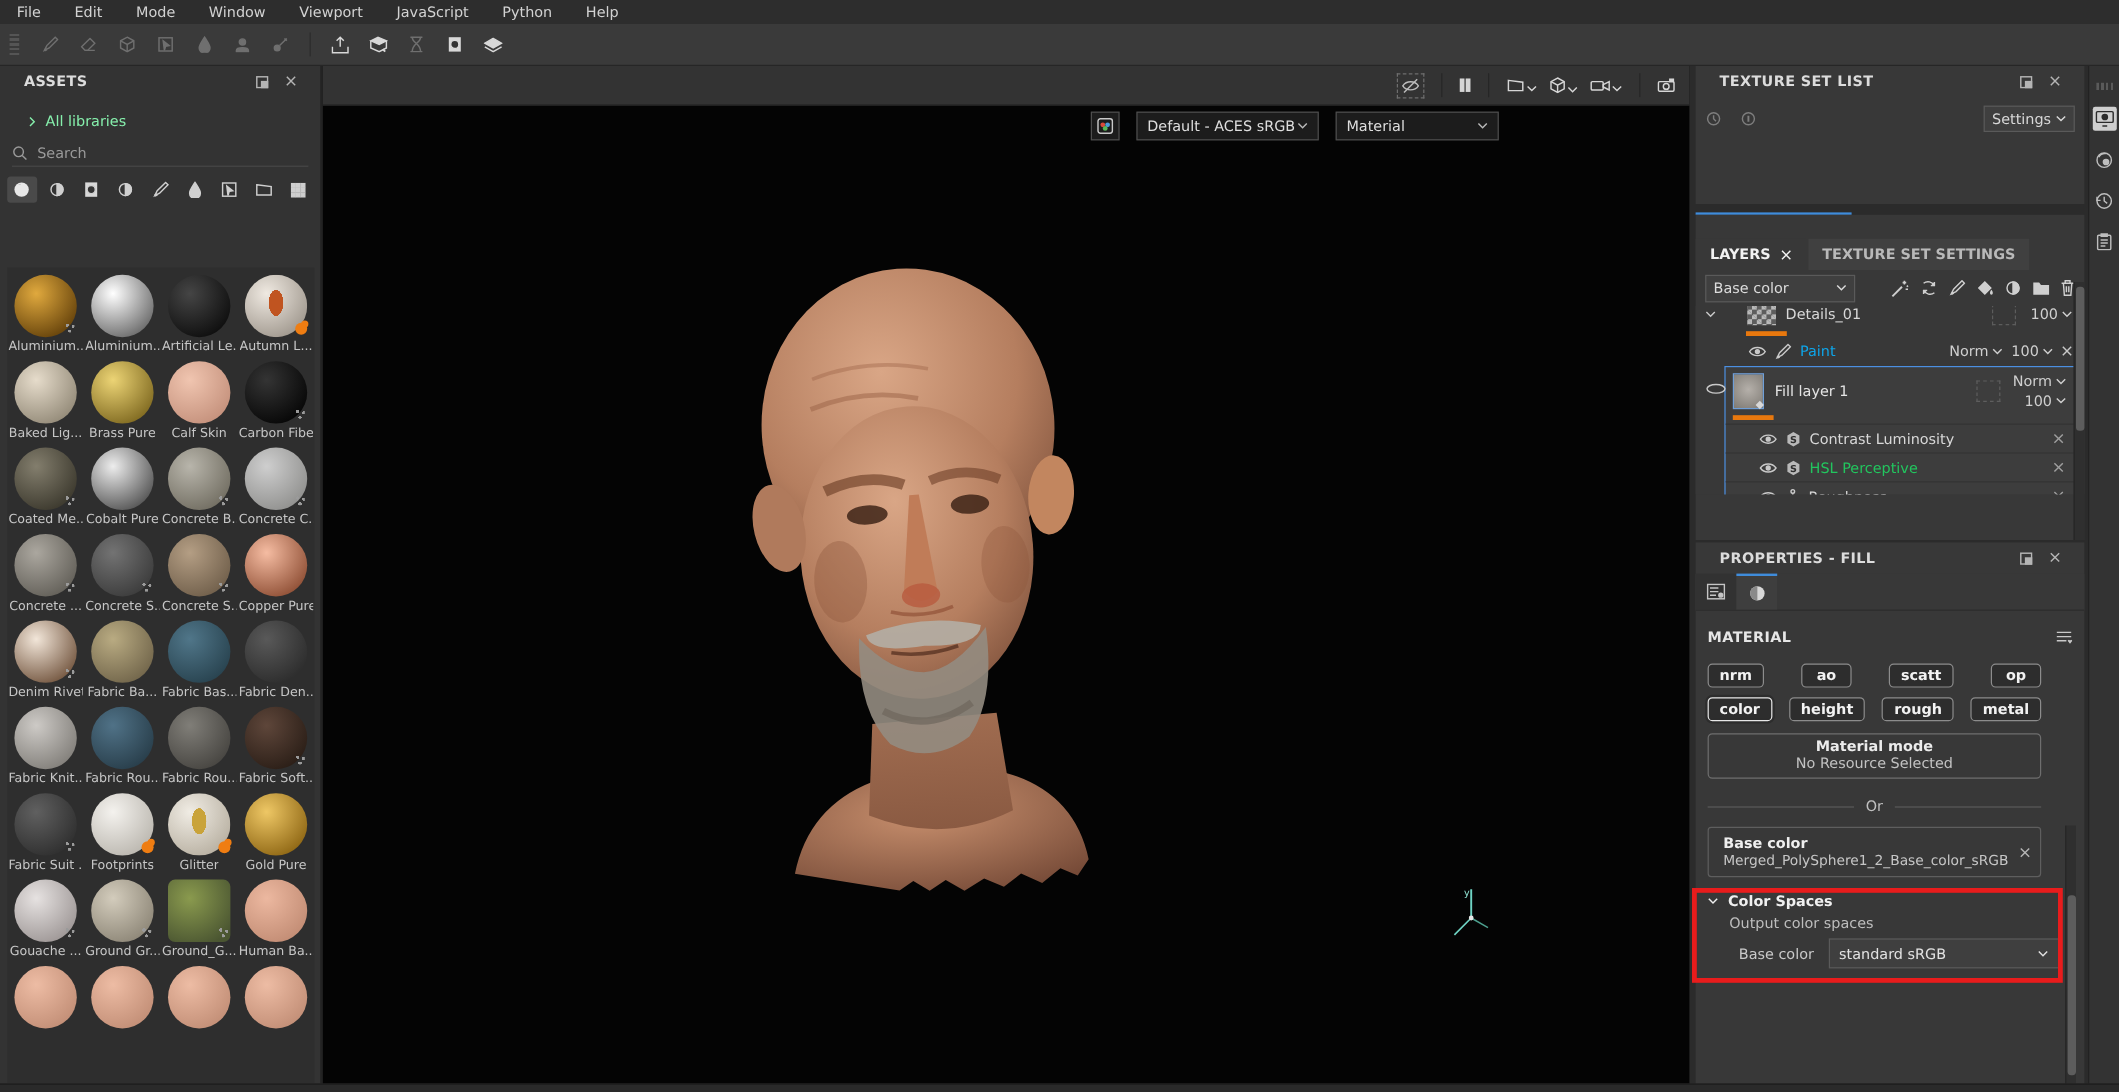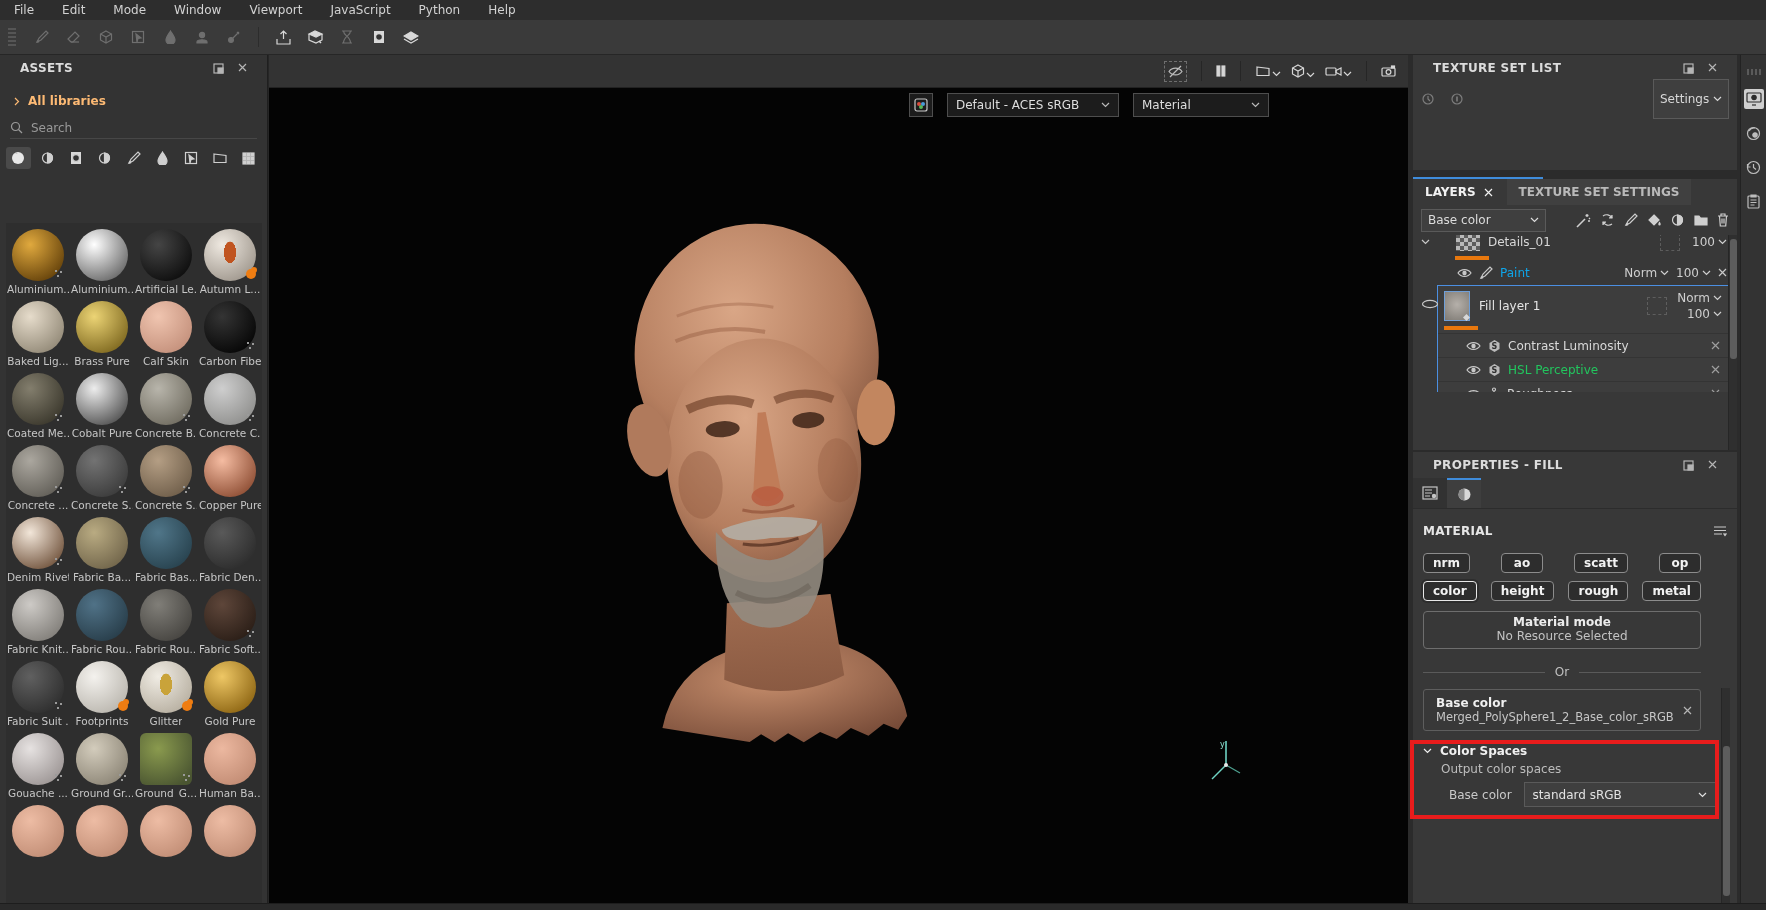--- a/index.html
+++ b/index.html
@@ -16,21 +16,21 @@
      background:repeating-linear-gradient(#555 0 2px, transparent 2px 4px); }
   .tb-icon { width:26px; height:22px; margin:0 3px; display:flex; align-items:center; justify-content:center; color:#6f6f6f; }
   .tb-icon.lit { color:#d8d8d8; }
   .tb-sep { width:1px; height:20px; background:#2c2c2c; margin:0 8px; }
 
   
   #assets { left:0; top:55px; width:268px; height:848px; background:#333333; border-right:1px solid #1f1f1f; }
   .panel-head { height:26px; display:flex; align-items:center; padding:0 20px; }
   .panel-title { font-weight:bold; color:#dcdcdc; letter-spacing:.3px; }
   .head-btns { margin-left:auto; display:flex; gap:14px; color:#b5b5b5; }
-  #assets-tree { height:24px; display:flex; align-items:center; gap:8px; padding:0 14px; margin-top:8px; color:#fdba74; font-weight:bold; }
+  #assets-tree { height:24px; display:flex; align-items:center; gap:8px; padding:0 24px; margin-top:8px; color:#86efac; font-weight:normal; }
   #assets-search { height:22px; display:flex; align-items:center; gap:8px; margin:4px 10px 0 10px; border-bottom:1px solid #474747; color:#9a9a9a; }
   #asset-filters { height:26px; display:flex; align-items:center; gap:4px; padding:0 6px; margin-top:6px; }
   .flt { width:26px; height:22px; border-radius:3px; display:flex; align-items:center; justify-content:center; color:#cfcfcf; }
   .flt.sel { background:#4a4a4a; }
   .flt.last { margin-left:auto; }
   #asset-grid { left:6px; top:168px; width:256px; height:710px; background:#2e2e2e; overflow:hidden;
      display:grid; grid-template-columns:repeat(4,1fr); grid-auto-rows:72px; padding-top:6px; }
   .mat-cell { position:relative; display:flex; flex-direction:column; align-items:center; }
   .mat-thumb { width:52px; height:52px; border-radius:50%; position:relative; }
   .mat-thumb.cube { border-radius:6px; }
@@ -49,28 +49,28 @@
   #vp-combos { position:absolute; left:640px; top:38px; display:flex; gap:14px; align-items:center; }
   .combo { background:#1c1c1c; border:1px solid #4e4e4e; height:24px; display:flex; align-items:center; padding:0 8px; color:#dedede; }
   .combo .chev { margin-left:auto; color:#b9b9b9; }
   #vp-colorbtn { width:24px; height:24px; background:#1c1c1c; border:1px solid #4e4e4e; display:flex; align-items:center; justify-content:center; }
 
   
   #rightcol { left:1408px; top:55px; width:332px; height:848px; background:#2b2b2b; }
   .rp { position:absolute; left:5px; width:324px; background:#383838; }
   .dim { color:#7d7d7d; }
   #tsl-row { margin:6px 8px 0 8px; height:24px; display:flex; align-items:center; }
-  #settings-dd { margin-left:auto; width:76px; height:40px; background:#3f3f3f; border:1px solid #5a5a5a; display:flex; align-items:center; padding:0 6px; color:#d8d8d8; }
+  #settings-dd { margin-left:auto; width:76px; height:22px; background:#3f3f3f; border:1px solid #5a5a5a; display:flex; align-items:center; padding:0 6px; color:#d8d8d8; }
   #ts-row { margin:8px 0 10px 0; height:23px; border:1px solid #4b8fe2; background:#2d2d2d; display:flex; align-items:center; padding:0 8px; gap:8px; }
   #ts-row b { color:#f0f0f0; }
   #ts-shader { margin-left:auto; color:#d6d6d6; }
 
   
   #layers-accent { position:absolute; left:5px; top:122px; width:130px; height:2px; background:#3f8cdb; }
-  #layers-tabs { display:flex; height:26px; }
+  #layers-tabs { display:flex; height:26px;margin-top:20px; }
   .tab { display:flex; align-items:center; gap:8px; padding:0 12px; background:#383838; color:#f2f2f2; font-weight:bold; }
   .tab.inactive { background:#404040; color:#b9b9b9; font-weight:bold; margin-left:2px; }
   #layers-toolbar { height:30px; display:flex; align-items:center; padding:0 8px; gap:0; }
   #chfilter { width:125px; height:23px; background:#3f3f3f; border:1px solid #5a5a5a; display:flex; align-items:center; padding:0 6px; color:#dcdcdc; }
   #lt-icons { margin-left:auto; display:flex; gap:9px; color:#cfcfcf; align-items:center; }
   #layers-list { position:relative; height:157px; overflow:hidden; background:#383838; }
   .lrow { position:relative; display:flex; align-items:center; }
   .thumb-checker { width:24px; height:17px; background:
       linear-gradient(45deg,#b9b9b9 25%,transparent 25%,transparent 75%,#b9b9b9 75%) 0 0/8px 8px,
       linear-gradient(45deg,#b9b9b9 25%,#5d5d5d 25%,#5d5d5d 75%,#b9b9b9 75%) 4px 4px/8px 8px; }
@@ -554,21 +554,21 @@
 
   <div id="vp-combos">
     <span id="vp-colorbtn">
         <svg width="14" height="14" viewBox="0 0 14 14" fill="none" stroke="currentColor" stroke-width="1.2">
           <rect x="1" y="1" width="12" height="12" rx="2"></rect>
           <circle cx="5" cy="6" r="2" fill="#d84a3a" stroke="none"></circle>
           <circle cx="9" cy="6" r="2" fill="#4a9ad8" stroke="none"></circle>
           <circle cx="7" cy="9" r="2" fill="#58b858" stroke="none"></circle>
         </svg>
       </span>
-    <span class="combo" style="width:172px">
+    <span class="combo" style="width:152px">
       <span>Default - ACES sRGB</span>
       <span class="chev">
           <svg width="9" height="6" viewBox="0 0 9 6" fill="none" stroke="currentColor" stroke-width="1.2">
             <path d="M1 1l3.5 3.5L8 1"></path>
           </svg>
         </span>
     </span>
     <span class="combo" style="width:136px">
       <span>Material</span>
       <span class="chev">

